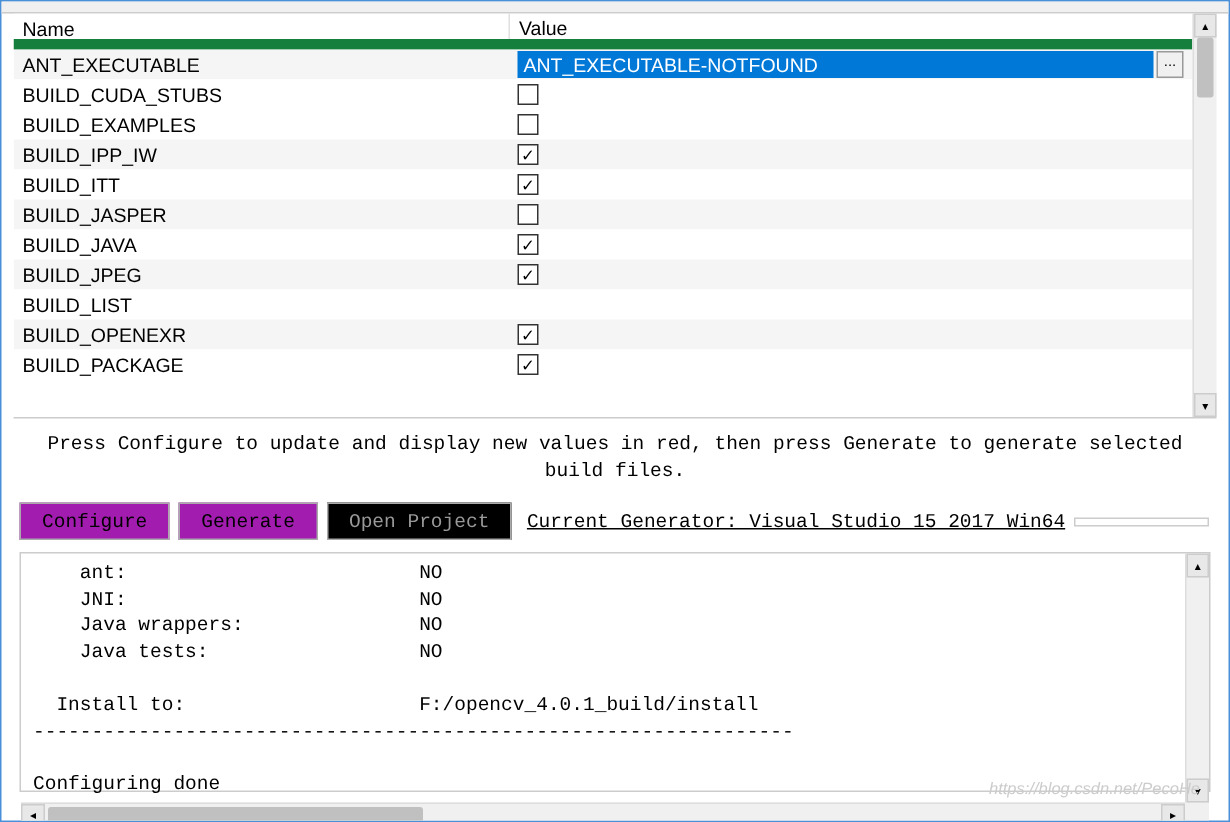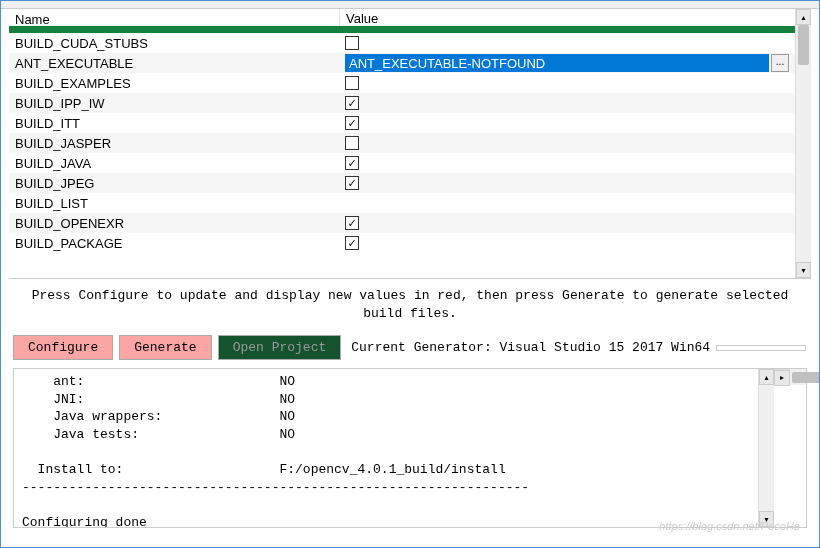--- a/index.html
+++ b/index.html
@@ -18,25 +18,25 @@
 .cell-value { flex: 1; padding: 0 6px; display: flex; align-items: center; }
 .text-input { background: #0078d7; color: #fff; padding: 1px 4px; flex: 1; font-size: 13px; height: 18px; display: flex; align-items: center; }
 .browse-btn { width: 18px; height: 18px; border: 1px solid #999; background: #f0f0f0; font-size: 10px; text-align: center; line-height: 14px; cursor: pointer; margin-left: 2px; }
 .checkbox { width: 14px; height: 14px; border: 1px solid #333; background: #fff; display: flex; align-items: center; justify-content: center; font-size: 11px; cursor: pointer; }
 .vscroll { width: 16px; background: #f0f0f0; border-left: 1px solid #ddd; position: relative; }
 .vscroll-btn { height: 16px; background: #e8e8e8; border: 1px solid #ccc; display: flex; align-items: center; justify-content: center; font-size: 8px; cursor: pointer; }
 .vscroll-thumb { position: absolute; top: 16px; left: 2px; right: 2px; height: 40px; background: #c0c0c0; border-radius: 2px; cursor: pointer; }
 .vscroll-btn.bottom { position: absolute; bottom: 0; left: 0; right: 0; }
 .hint { text-align: center; font-family: "Courier New", monospace; font-size: 13px; padding: 8px 28px; line-height: 1.4; }
 .button-row { display: flex; align-items: center; gap: 6px; padding: 4px 12px; }
-.btn { border: 1px solid #aaa; background: #fca5a5; padding: 4px 14px; font-family: "Courier New", monospace; font-size: 13px; cursor: pointer; }
-.btn.disabled { color: #999; background: #14532d; cursor: default; }
-.gen-label { font-family: "Courier New", monospace; font-size: 13px; margin-left: 4px; }
+.btn { border: 1px solid #aaa; background: #a21caf; padding: 4px 14px; font-family: "Courier New", monospace; font-size: 13px; cursor: pointer; }
+.btn.disabled { color: #999; background: #000000; cursor: default; }
+.gen-label { font-family: "Courier New", monospace; font-size: 13px; margin-left: 4px; text-decoration: underline; }
 .gen-value { font-family: "Courier New", monospace; font-size: 13px; border: 1px solid #ccc; padding: 2px 6px; min-width: 90px; display: inline-block; }
-.output { margin: 4px 12px 8px 12px; border: 1px solid #ccc; height: 160px; display: flex; }
+.output { margin: 4px 12px 8px 12px; border: 1px solid #ccc; height: 160px; display: flex; flex-direction: column; }
 .output-text { flex: 1; font-family: "Courier New", monospace; font-size: 13px; padding: 4px 8px; white-space: pre; overflow: hidden; line-height: 1.35; }
 .output-vscroll { width: 16px; background: #f0f0f0; border-left: 1px solid #ddd; position: relative; }
 .output-area { display: flex; flex: 1; }
 .hscroll-row { height: 16px; display: flex; }
 .hscroll { flex: 1; background: #f0f0f0; border-top: 1px solid #ddd; display: flex; align-items: center; position: relative; }
 .hscroll-btn { width: 16px; height: 16px; background: #e8e8e8; border: 1px solid #ccc; display: flex; align-items: center; justify-content: center; font-size: 8px; cursor: pointer; }
 .hscroll-thumb { position: absolute; left: 18px; top: 2px; bottom: 2px; width: 250px; background: #c0c0c0; border-radius: 2px; cursor: pointer; }
 .hscroll-corner { width: 16px; height: 16px; background: #f0f0f0; }
 .watermark { position: absolute; right: 20px; bottom: 16px; color: #ccc; font-size: 11px; font-style: italic; pointer-events: none; }
 </style>
@@ -45,31 +45,31 @@
 
 <div class="toolbar-top"></div>
 
 <div class="table-container">
   <div class="table-content">
     <div class="table-header">
       <div class="col-name">Name</div>
       <div class="col-value">Value</div>
     </div>
     <div class="table-body" id="table-body">
-        <div class="row row-even">
-          <div class="cell-name">BUILD_CUDA_STUBS</div>
-          <div class="cell-value">
-            <div class="checkbox"></div>
-          </div>
-        </div>
         <div class="row row-odd">
           <div class="cell-name">ANT_EXECUTABLE</div>
           <div class="cell-value">
             <div class="text-input">ANT_EXECUTABLE-NOTFOUND</div>
             <div class="browse-btn">...</div>
+          </div>
+        </div>
+        <div class="row row-even">
+          <div class="cell-name">BUILD_CUDA_STUBS</div>
+          <div class="cell-value">
+            <div class="checkbox"></div>
           </div>
         </div>
         <div class="row row-even">
           <div class="cell-name">BUILD_EXAMPLES</div>
           <div class="cell-value">
             <div class="checkbox"></div>
           </div>
         </div>
         <div class="row row-odd">
           <div class="cell-name">BUILD_IPP_IW</div>

